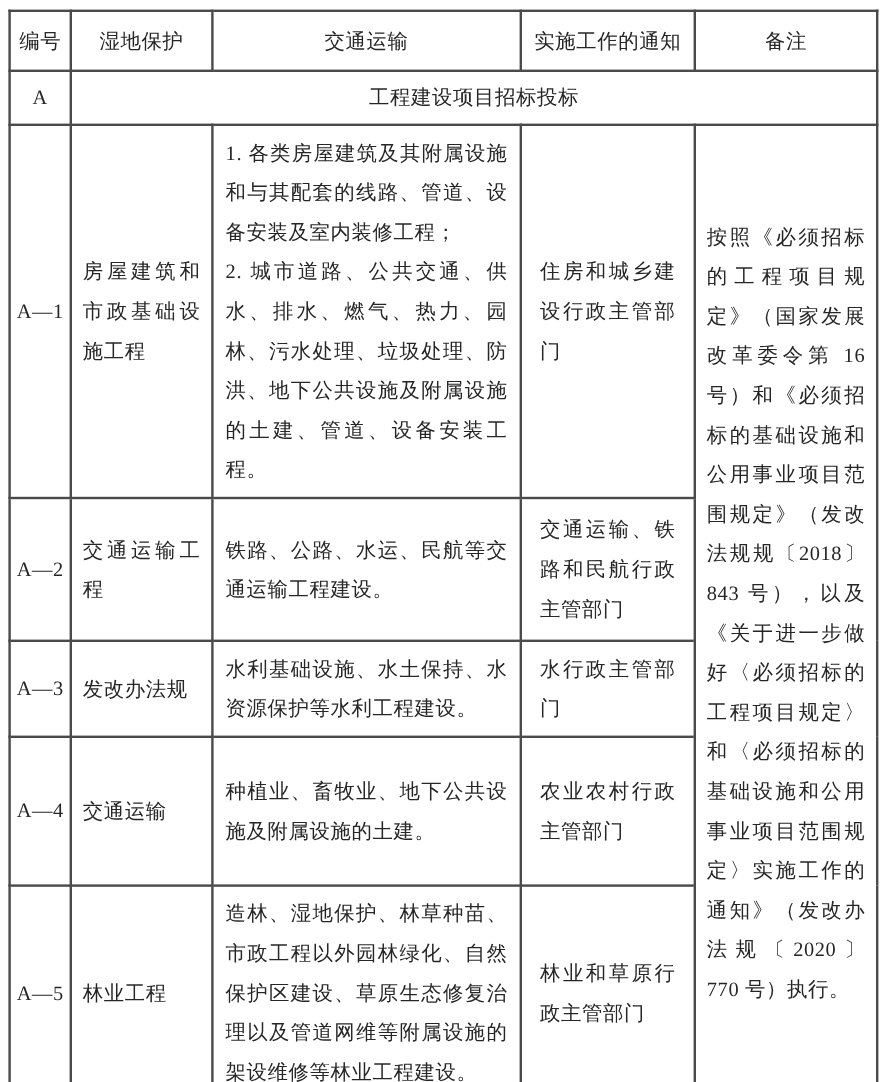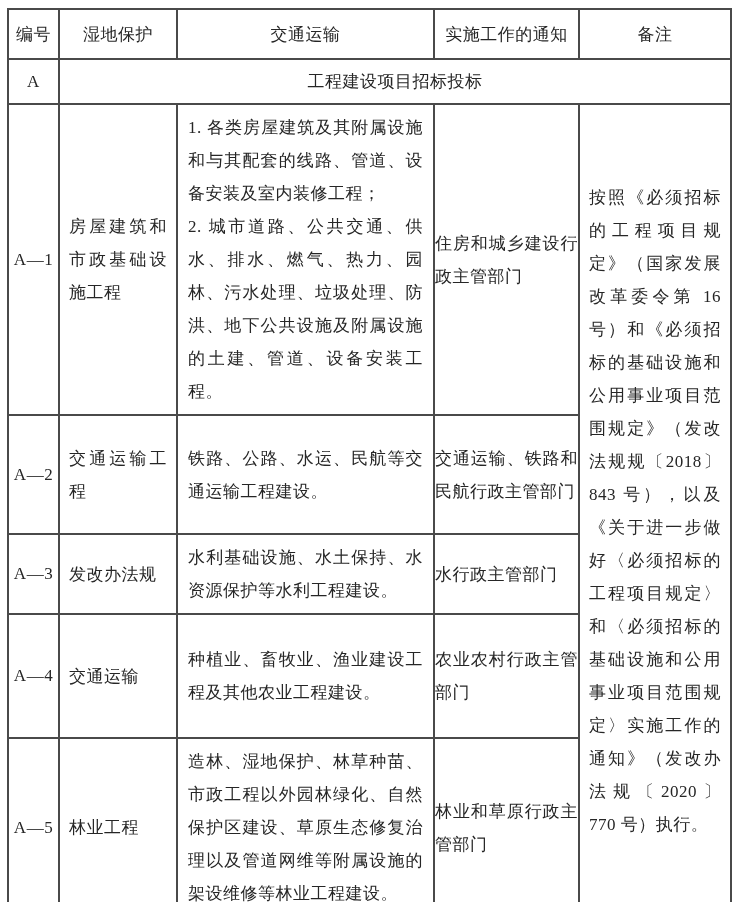--- a/index.html
+++ b/index.html
@@ -55,21 +55,21 @@
     line-height: 33px;
   }
   td.c-content {
     text-align: justify;
     padding: 6px 10px;
     line-height: 33px;
     white-space: pre-line;
   }
   td.c-dept {
     text-align: justify;
-    padding: 4px 0;
+    padding: 4px 15px;
     line-height: 33px;
   }
   td.c-remark {
     text-align: justify;
     padding: 6px 9px;
     line-height: 33px;
     vertical-align: middle;
   }
 </style>
 </head>
@@ -117,21 +117,21 @@
       <tr class="r-a3">
         <td class="c-num">A—3</td>
         <td class="c-cat">发改办法规</td>
         <td class="c-content">水利基础设施、水土保持、水资源保护等水利工程建设。</td>
         <td class="c-dept">水行政主管部门</td>
       </tr>
 
       <tr class="r-a4">
         <td class="c-num">A—4</td>
         <td class="c-cat">交通运输</td>
-        <td class="c-content">种植业、畜牧业、渔业建设工程及其他农业工程建设。</td>
+        <td class="c-content">种植业、畜牧业、地下公共设施及附属设施的土建。</td>
         <td class="c-dept">农业农村行政主管部门</td>
       </tr>
 
       <tr class="r-a5">
         <td class="c-num">A—5</td>
         <td class="c-cat">林业工程</td>
         <td class="c-content">造林、湿地保护、林草种苗、市政工程以外园林绿化、自然保护区建设、草原生态修复治理以及管道网维等附属设施的架设维修等林业工程建设。</td>
         <td class="c-dept">林业和草原行政主管部门</td>
       </tr>
     </tbody>

